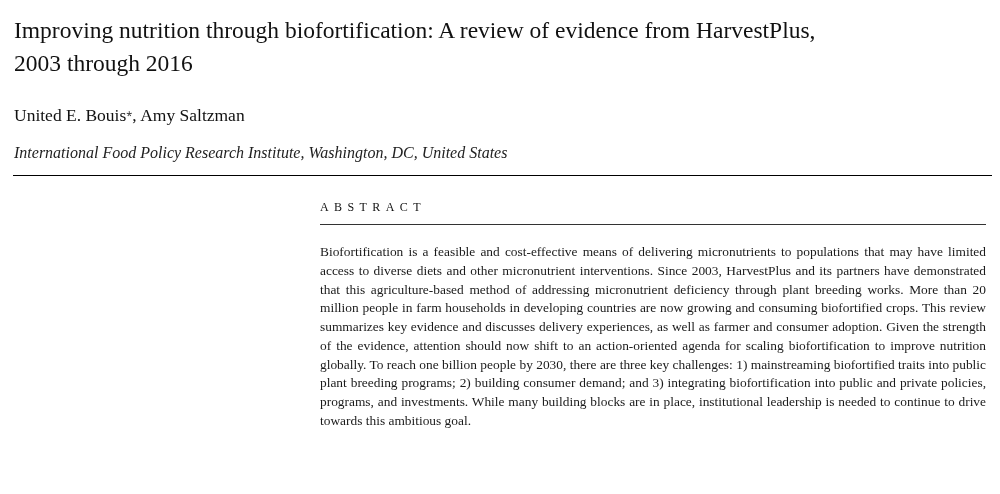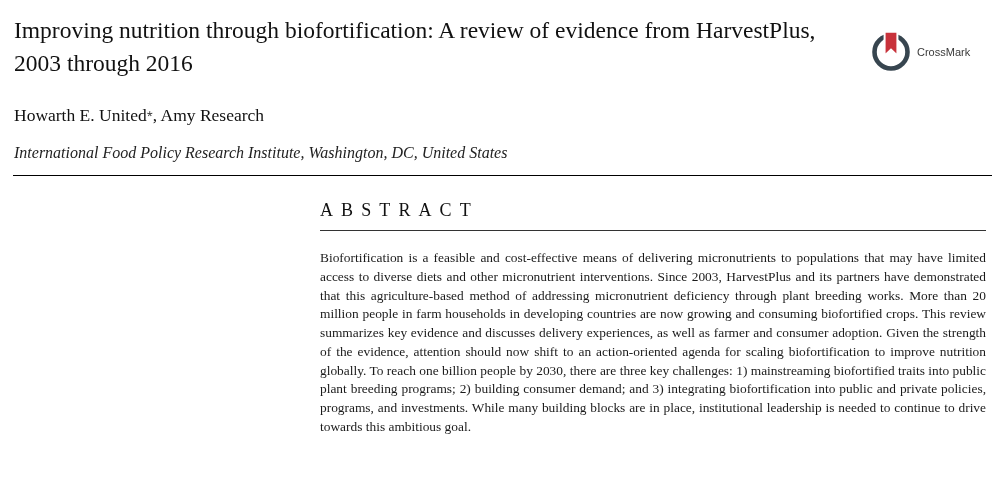--- a/index.html
+++ b/index.html
@@ -58,21 +58,21 @@
   }
   .rule-top { top: 175px; }
   .rule-bottom { top: 469px; }
   .abstract {
     position: absolute;
     left: 320px;
     top: 200px;
     width: 666px;
   }
   .abstract-heading {
-    font-size: 18px;
+    font-size: 12px;
     letter-spacing: 0.45em;
     color: #111111;
     font-family: Liberation Serif, serif;
   }
   .abstract-rule {
     border-top: 1px solid #333333;
     margin-top: 9px;
   }
   .abstract-text {
     margin: 18px 0 0 0;
@@ -100,30 +100,23 @@
     color: #3a3a3a;
   }
 </style>
 </head>
 <body>
 
 <div class="page">
 
   <h1 class="title">Improving nutrition through biofortification: A review of evidence from HarvestPlus, 2003 through 2016</h1>
 
-  <div class="crossmark">
-    <svg width="44" height="44" viewBox="0 0 48 48" aria-hidden="true">
-      <circle cx="24" cy="24" r="18" fill="#ffffff" stroke="var(--crossmark-dark, #37454f)" stroke-width="5"></circle>
-      <path d="M17 2 L31 2 L31 28 L24 21.5 L17 28 Z" fill="var(--crossmark-red, #c8323b)" stroke="#ffffff" stroke-width="2.2"></path>
-    </svg>
-    <span class="crossmark-label">CrossMark</span>
-  </div>
 
   <div class="authors">
-    <span>Howarth E. United</span><sup>⁎</sup><span>, Amy Research</span>
+    <span>United E. Bouis</span><sup>⁎</sup><span>, Amy Saltzman</span>
   </div>
 
   <div class="affiliation">International Food Policy Research Institute, Washington, DC, United States</div>
 
   <div class="rule rule-top"></div>
 
   <section class="abstract">
     <div class="abstract-heading">ABSTRACT</div>
     <div class="abstract-rule"></div>
     <p class="abstract-text">Biofortification is a feasible and cost-effective means of delivering micronutrients to populations that may have limited access to diverse diets and other micronutrient interventions. Since 2003, HarvestPlus and its partners have demonstrated that this agriculture-based method of addressing micronutrient deficiency through plant breeding works. More than 20 million people in farm households in developing countries are now growing and consuming biofortified crops. This review summarizes key evidence and discusses delivery experiences, as well as farmer and consumer adoption. Given the strength of the evidence, attention should now shift to an action-oriented agenda for scaling biofortification to improve nutrition globally. To reach one billion people by 2030, there are three key challenges: 1) mainstreaming biofortified traits into public plant breeding programs; 2) building consumer demand; and 3) integrating biofortification into public and private policies, programs, and investments. While many building blocks are in place, institutional leadership is needed to continue to drive towards this ambitious goal.</p>

